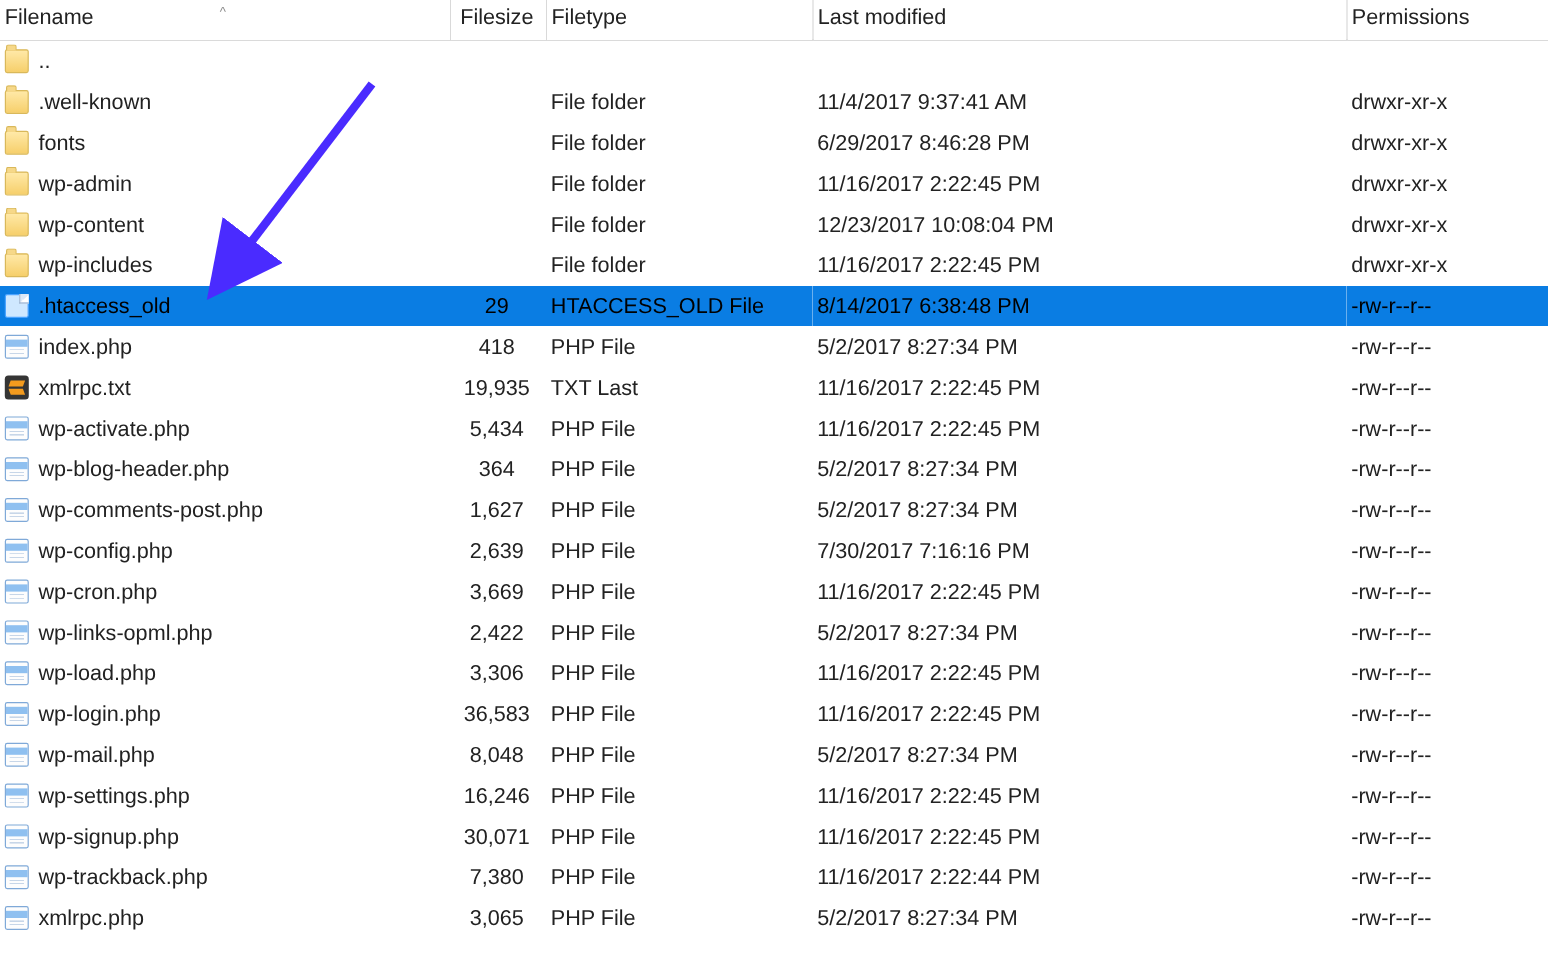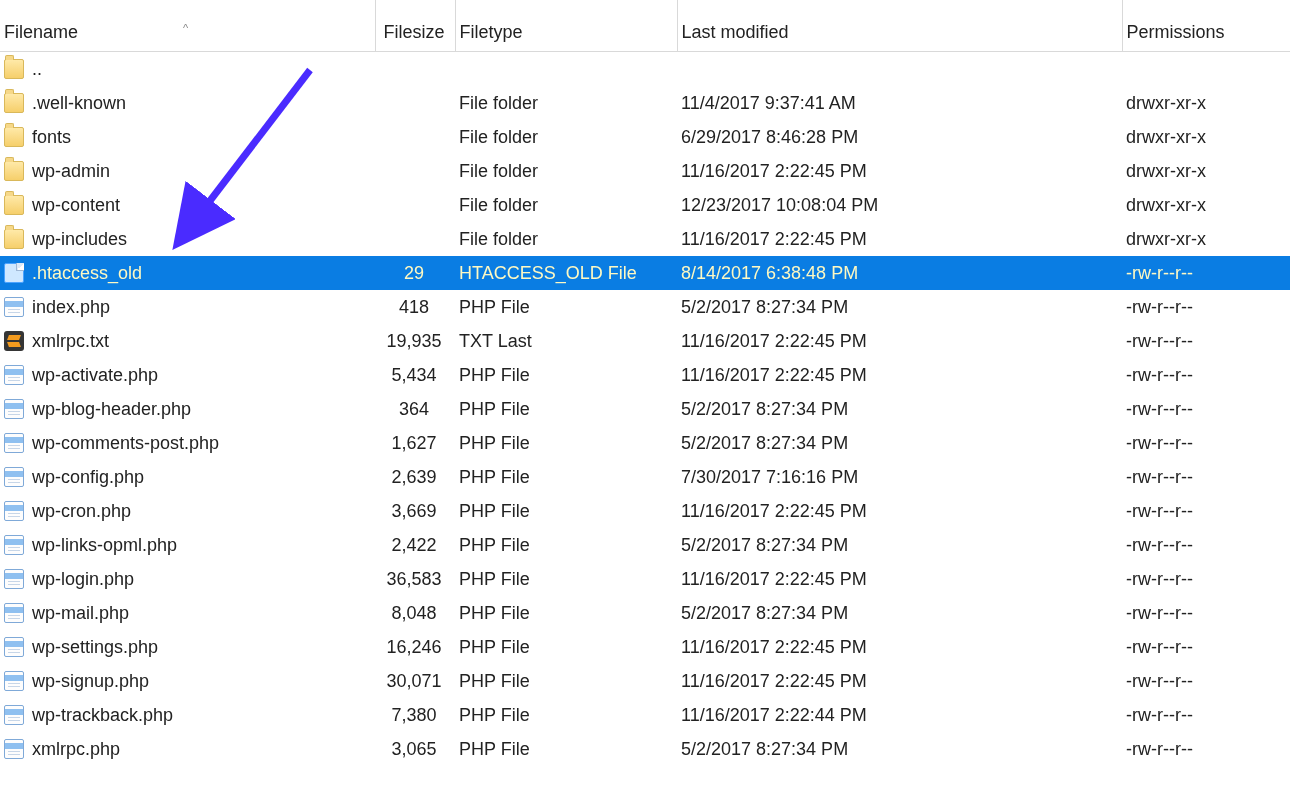--- a/index.html
+++ b/index.html
@@ -18,21 +18,21 @@
   }
   col.c-name   { width: 375px; }
   col.c-size   { width: 80px;  }
   col.c-type   { width: 222px; }
   col.c-mod    { width: 445px; }
   col.c-perm   { width: 168px; }
 
   th {
     text-align: left;
     font-weight: 400;
-    padding: 22px 4px 8px 4px;
+    padding: 4px 4px 8px 4px;
     border-bottom: 1px solid #d9d9d9;
     border-right: 1px solid #d9d9d9;
     background: #fff;
     position: relative;
     white-space: nowrap;
     overflow: hidden;
   }
   th.right { text-align: center; padding-right: 6px; }
   th .sort-spacer {
     display:inline-block;
@@ -46,21 +46,21 @@
     padding: 0 4px;
     height: 34px;
     vertical-align: middle;
     white-space: nowrap;
     overflow: hidden;
   }
   td.right { text-align: center; padding-right: 6px; }
 
   tr.sel td {
     background: #0a7de3;
-    color: #fef9c3;
+    color: #000000;
   }
 
   .name-cell {
     display: flex;
     align-items: center;
     gap: 8px;
     height: 34px;
   }
 
   
@@ -380,20 +380,32 @@
           </td>
           <td class="right">2,422</td>
           <td>PHP File</td>
           <td>5/2/2017 8:27:34 PM</td>
           <td>-rw-r--r--</td>
         </tr>
         <tr>
           <td>
             <div class="name-cell">
               <span class="ico ico-php"></span>
+              <span>wp-load.php</span>
+            </div>
+          </td>
+          <td class="right">3,306</td>
+          <td>PHP File</td>
+          <td>11/16/2017 2:22:45 PM</td>
+          <td>-rw-r--r--</td>
+        </tr>
+        <tr>
+          <td>
+            <div class="name-cell">
+              <span class="ico ico-php"></span>
               <span>wp-login.php</span>
             </div>
           </td>
           <td class="right">36,583</td>
           <td>PHP File</td>
           <td>11/16/2017 2:22:45 PM</td>
           <td>-rw-r--r--</td>
         </tr>
         <tr>
           <td>

